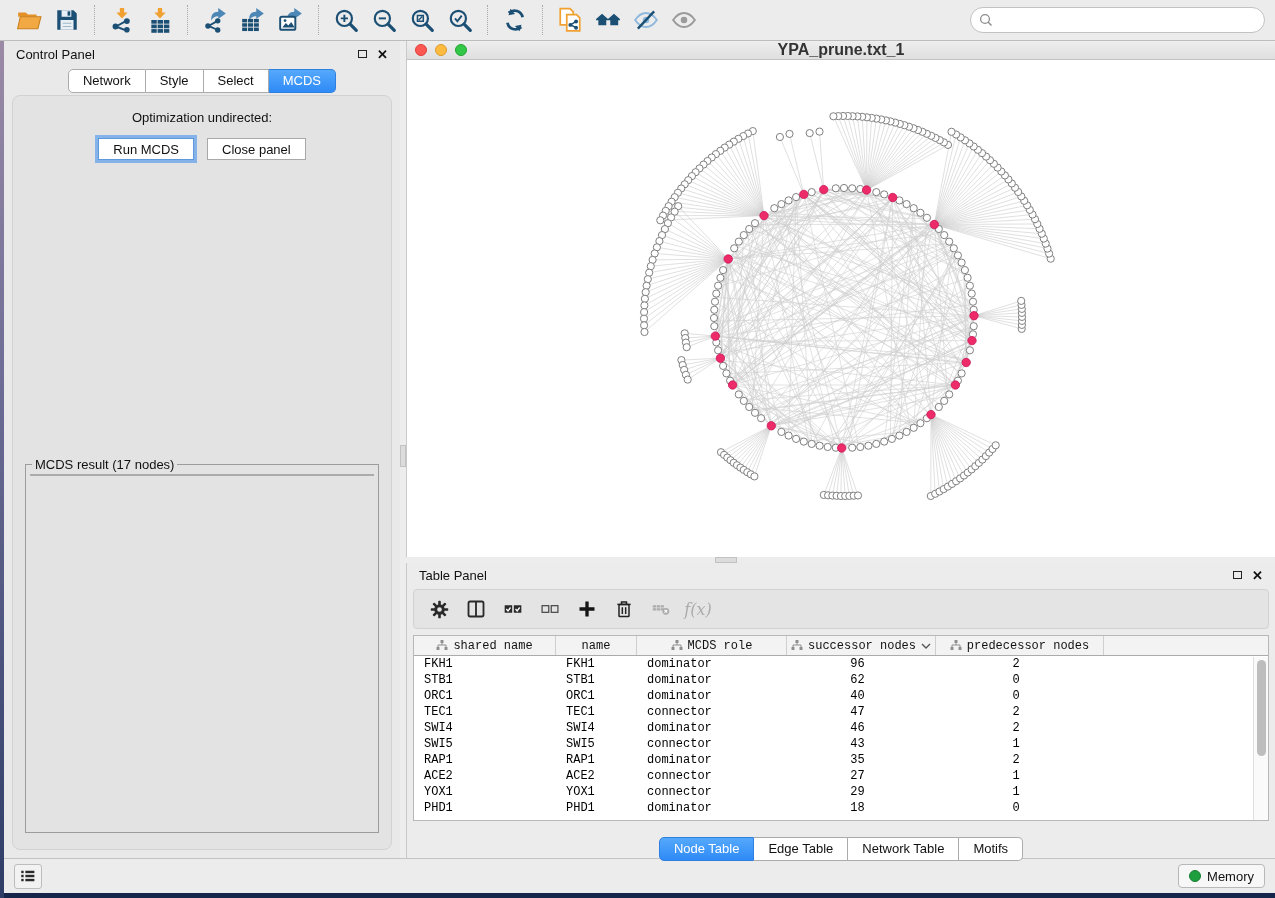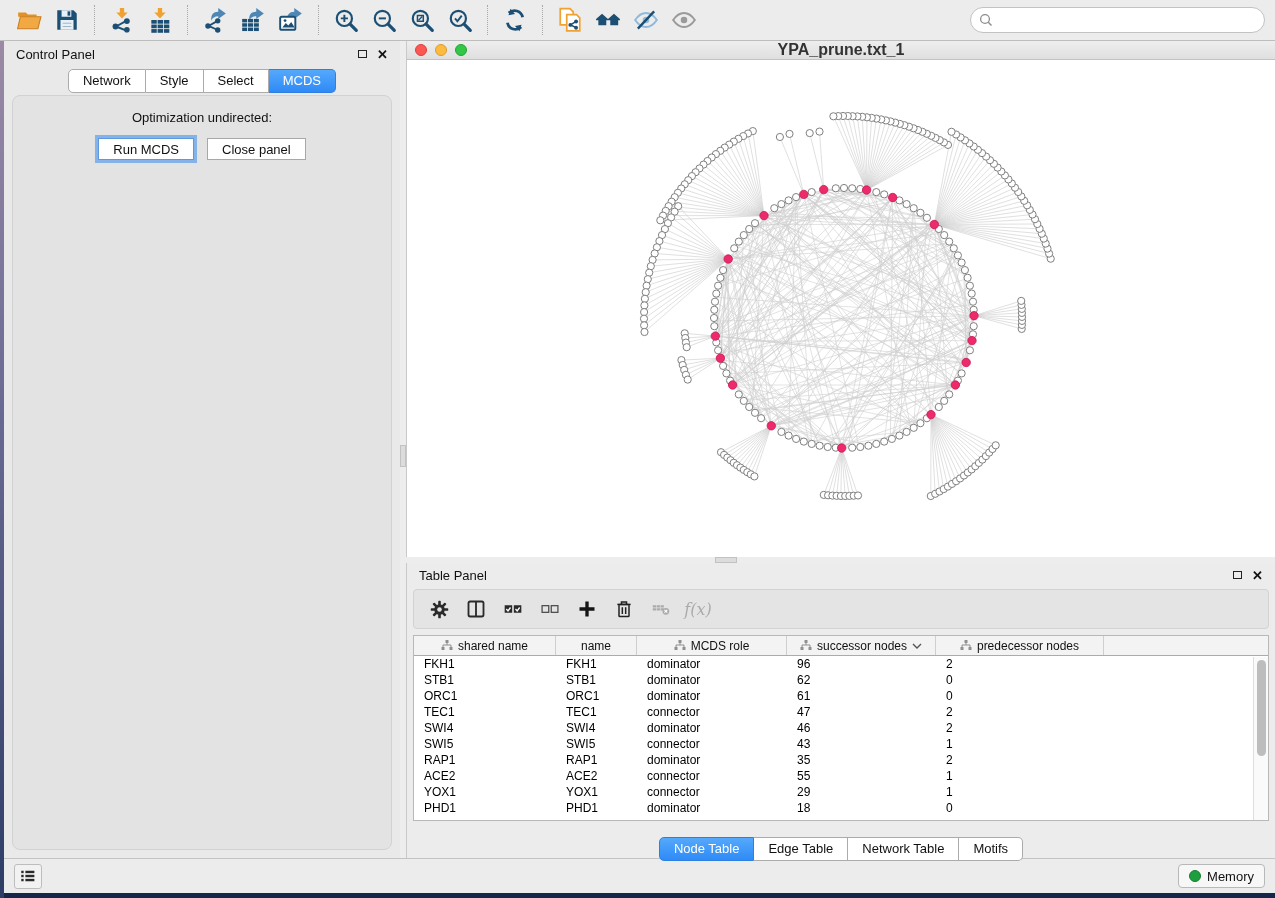--- a/index.html
+++ b/index.html
@@ -64,26 +64,26 @@
   .light.green { background:#33C748; border:1px solid #23A532; }
   .net-title { position:absolute; left:0; right:0; text-align:center; font-size:16px; font-weight:bold; color:#333; pointer-events:none; }
   .net-canvas { flex:1; background:#fff; }
 
   
   .table-panel { height:295px; background:#ECECEC; display:flex; flex-direction:column; border-left:1px solid #C9C9C9; }
   .tp-titlebar { height:24px; display:flex; align-items:center; padding:0 12px; }
   .tp-toolbar { height:40px; margin:2px 6px 0 6px; background:#E4E4E4; border:1px solid #D2D2D2; border-radius:4px; display:flex; align-items:center; padding:8px 10px; gap:7px; }
   .tp-tool { width:30px; height:30px; display:flex; align-items:center; justify-content:center; }
   .fx { font-family:"DejaVu Serif", serif; font-style:italic; font-size:16px; color:#ABABAB; }
-  .table-wrap { margin:6px 6px 0 6px; height:186px; background:#fff; border:1px solid #B8B8B8; position:relative; overflow:hidden; }
+  .table-wrap { margin:6px 6px 0 6px; height:186px; background:#fff; border:1px solid #B8B8B8; position:relative; overflow:hidden;font-family:Liberation Mono, monospace; }
   .nt-header { display:grid; grid-template-columns:142px 81px 150px 149px 168px 1fr; height:20px; background:#F3F3F3; border-bottom:1px solid #ABABAB; }
   .nt-th { display:flex; align-items:center; justify-content:center; gap:5px; font-size:12px; color:#111; border-right:1px solid #CFCFCF; overflow:hidden; }
   .nt-row { display:grid; grid-template-columns:142px 81px 150px 149px 168px 1fr; height:16px; }
   .nt-td { font-size:12px; color:#000; line-height:16px; padding-left:10px; white-space:nowrap; overflow:hidden; }
-  .nt-td.num { text-align:left; padding-right:18px; }
+  .nt-td.num { text-align:center; padding-right:18px; }
   .nt-scroll { position:absolute; top:21px; right:0; bottom:0; width:15px; background:#FAFAFA; border-left:1px solid #DEDEDE; }
   .nt-thumb { position:absolute; top:3px; left:3px; width:9px; height:96px; background:#BDBDBD; border-radius:5px; }
   .tp-tabs { height:31px; display:flex; align-items:center; justify-content:center; }
   .tp-tabs .seg-tab { border-radius:0;margin-top:24px; }
   .tp-tabs .seg-tab:first-child { border-radius:5px 0 0 5px; border-left-width:1px; }
   .tp-tabs .seg-tab:last-child { border-radius:0 5px 5px 0; }
 
   
   .statusbar { height:35px; margin-left:4px; background:#ECECEC; border-top:1px solid #C3C3C3; display:flex; align-items:center; padding:0 10px; }
   .list-btn { width:28px; height:25px; background:#F2F2F2; border:1px solid #BDBDBD; border-radius:3px; display:flex; align-items:center; justify-content:center; }
@@ -274,20 +274,29 @@
       <span class="seg-tab">Style</span>
       <span class="seg-tab">Select</span>
       <span class="seg-tab active">MCDS</span>
     </div>
     <div class="cp-body">
       <div class="opt-label">Optimization undirected:</div>
       <div class="btn-row">
         <button class="mac-btn focused">Run MCDS</button>
         <button class="mac-btn">Close panel</button>
       </div>
+      <fieldset class="mcds-fieldset">
+        <legend>MCDS result (17 nodes)</legend>
+        <div class="mcds-list-wrap">
+          <div>
+              <div class="mcds-item">PHD1</div>
+            </div>
+          <div class="mcds-scroll-track"></div>
+        </div>
+      </fieldset>
     </div>
   </div>
 
   <div class="v-splitter">
       <div class="grip"></div>
     </div>
 
   <div class="right-col">
     <div class="network-window">
       <div class="net-titlebar">
@@ -1145,21 +1154,21 @@
     <div class="nt-td">STB1</div>
     <div class="nt-td">dominator</div>
     <div class="nt-td num">62</div>
     <div class="nt-td num">0</div>
     <div class="nt-td"></div>
   </div>
             <div class="nt-row">
     <div class="nt-td">ORC1</div>
     <div class="nt-td">ORC1</div>
     <div class="nt-td">dominator</div>
-    <div class="nt-td num">61</div>
+    <div class="nt-td num">40</div>
     <div class="nt-td num">0</div>
     <div class="nt-td"></div>
   </div>
             <div class="nt-row">
     <div class="nt-td">TEC1</div>
     <div class="nt-td">TEC1</div>
     <div class="nt-td">connector</div>
     <div class="nt-td num">47</div>
     <div class="nt-td num">2</div>
     <div class="nt-td"></div>
@@ -1185,21 +1194,21 @@
     <div class="nt-td">RAP1</div>
     <div class="nt-td">dominator</div>
     <div class="nt-td num">35</div>
     <div class="nt-td num">2</div>
     <div class="nt-td"></div>
   </div>
             <div class="nt-row">
     <div class="nt-td">ACE2</div>
     <div class="nt-td">ACE2</div>
     <div class="nt-td">connector</div>
-    <div class="nt-td num">55</div>
+    <div class="nt-td num">27</div>
     <div class="nt-td num">1</div>
     <div class="nt-td"></div>
   </div>
             <div class="nt-row">
     <div class="nt-td">YOX1</div>
     <div class="nt-td">YOX1</div>
     <div class="nt-td">connector</div>
     <div class="nt-td num">29</div>
     <div class="nt-td num">1</div>
     <div class="nt-td"></div>

